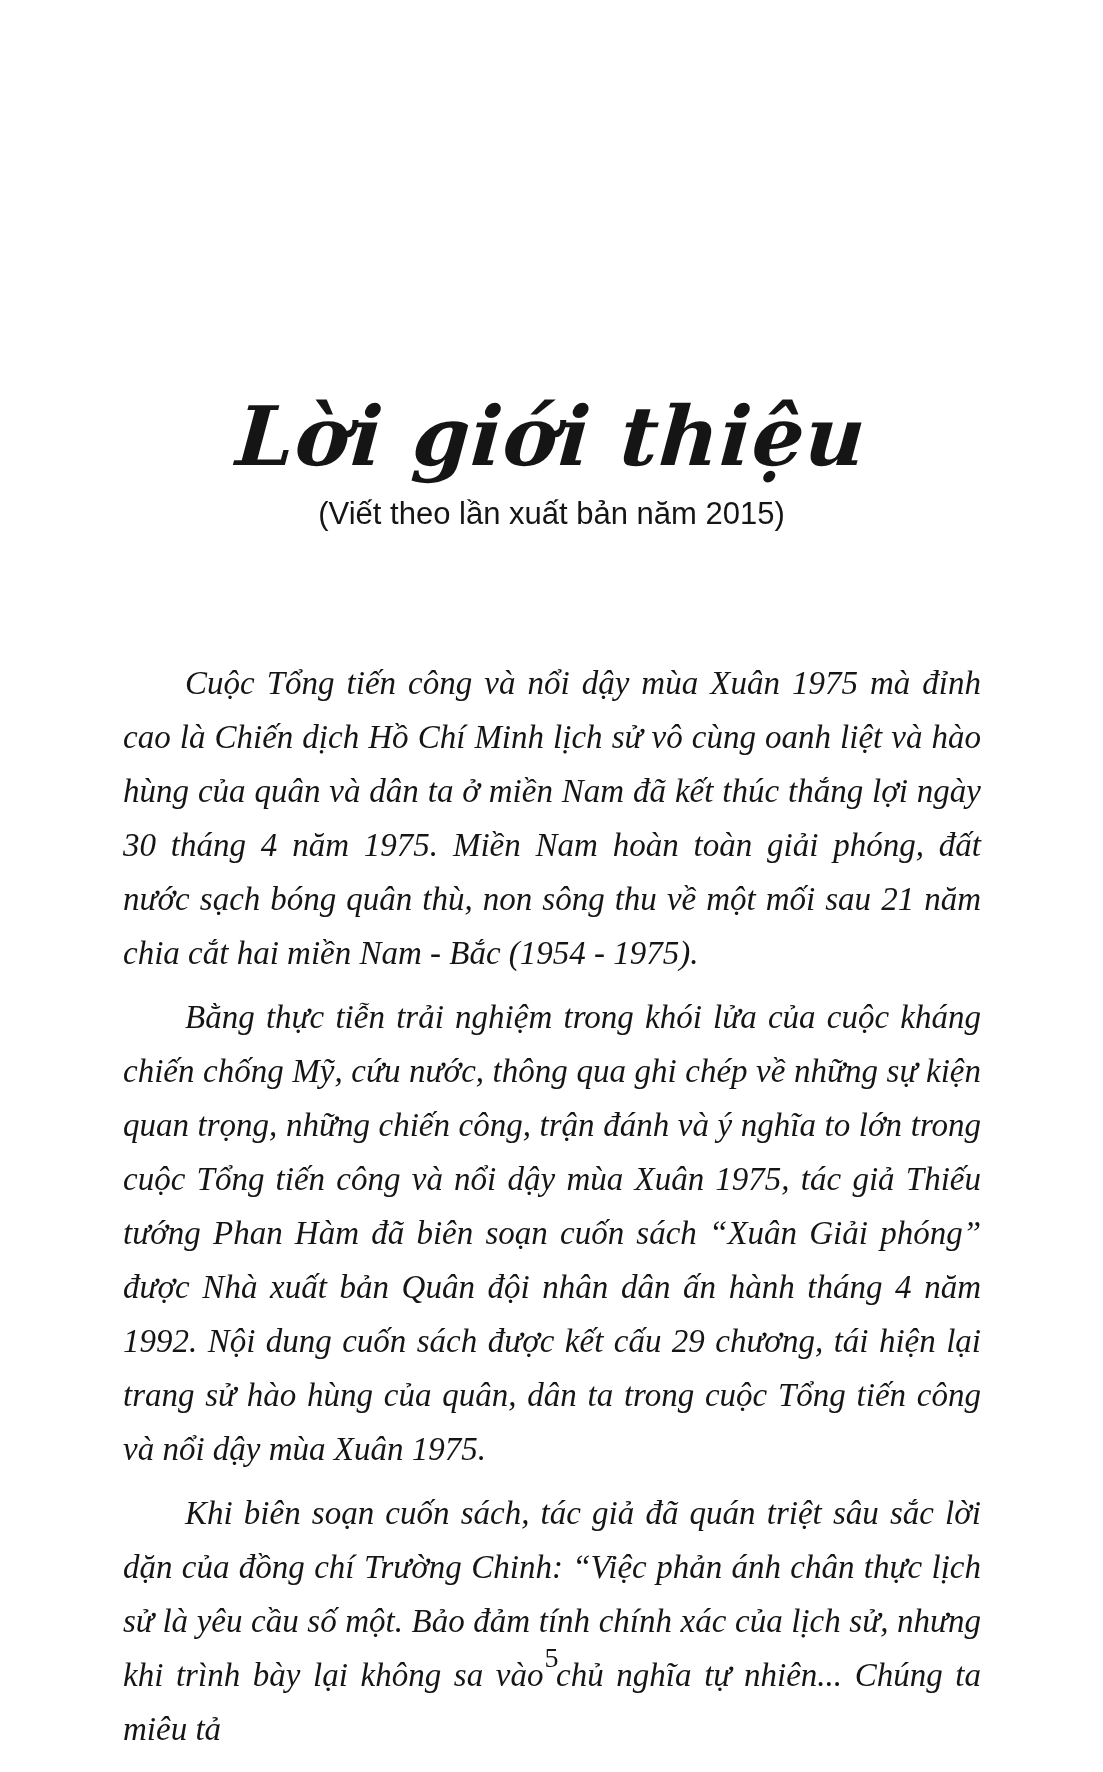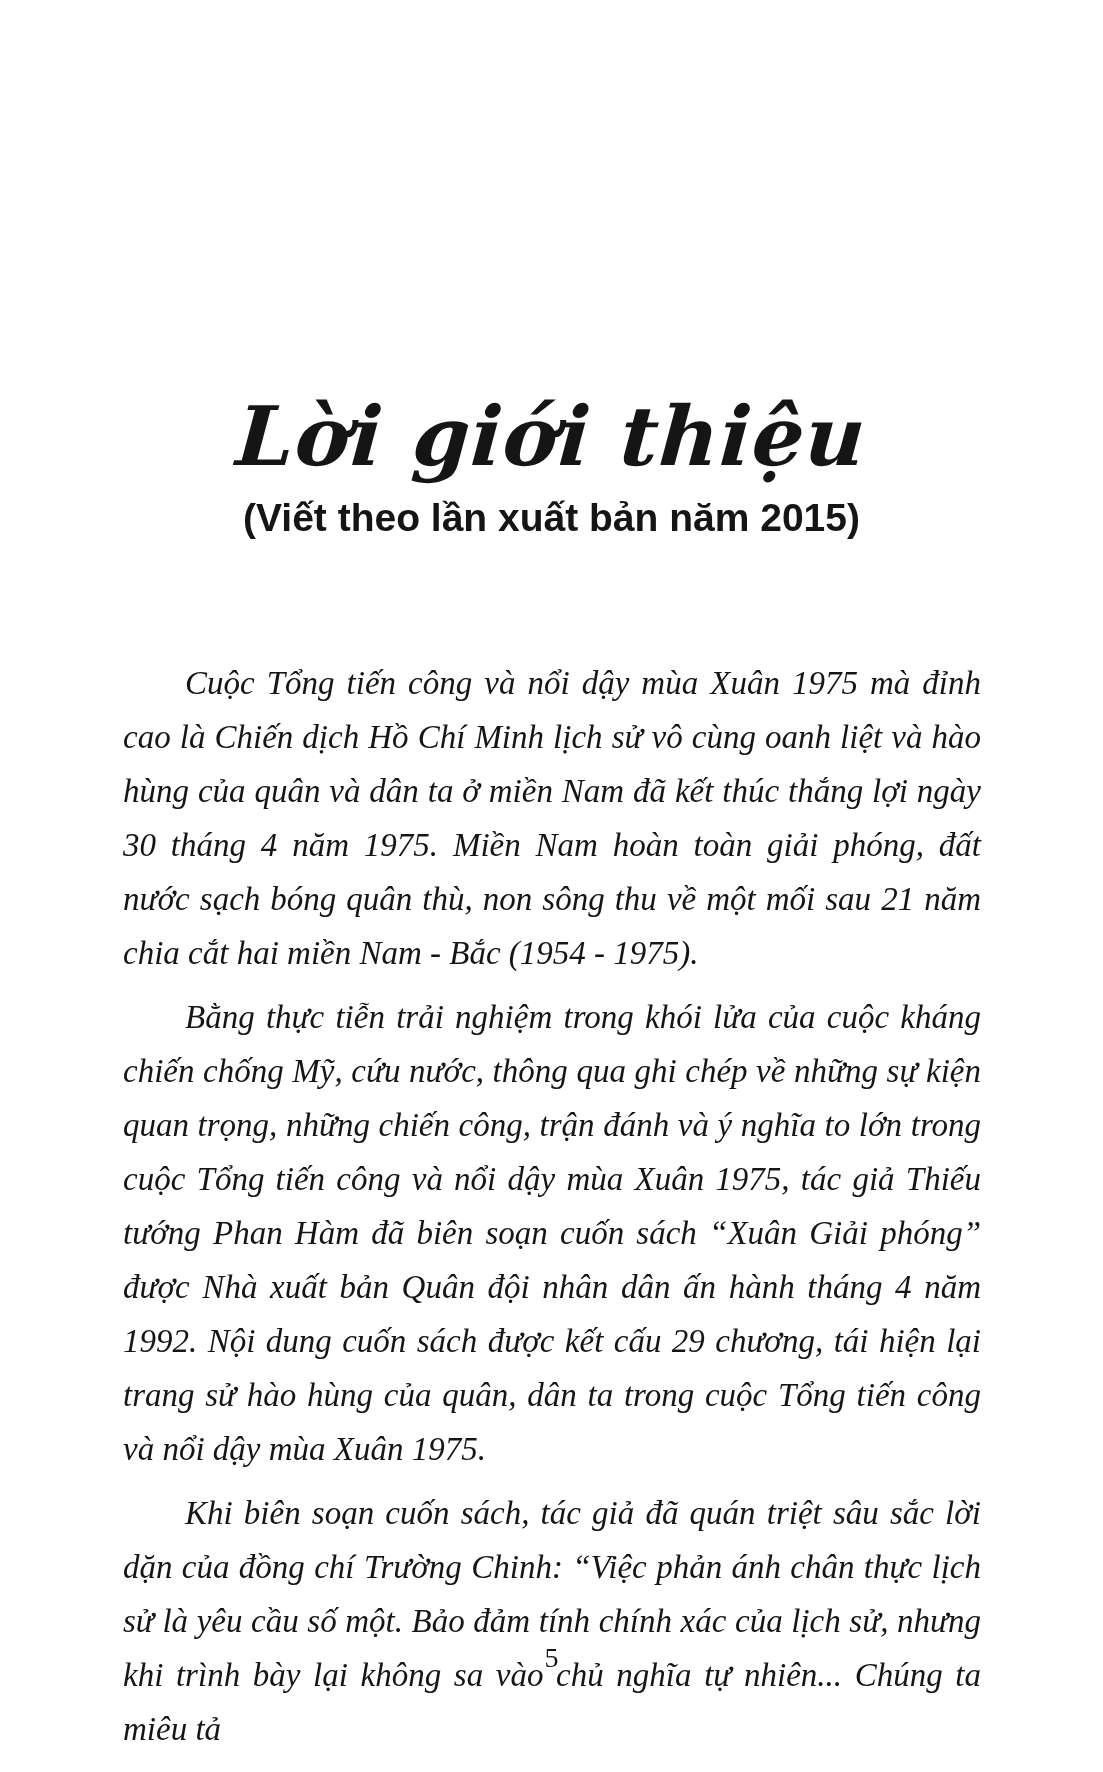--- a/index.html
+++ b/index.html
@@ -31,24 +31,23 @@
     font-size: 82px;
     line-height: 1.08;
     letter-spacing: 1px;
     transform: skewX(-4deg);
     color: #151515;
   }
   .subtitle {
     margin: 14px 0 0 0;
     font-family: "Liberation Sans", sans-serif;
     font-style: normal;
-    font-size: 39px;
+    font-size: 31px;
     line-height: 1.2;
     color: #151515;
-    font-weight: bold;
   }
   .body-text {
     position: absolute;
     top: 646px;
     left: 113px;
     width: 878px;
   }
   .para {
     margin: 10px;
     font-family: "Liberation Serif", serif;

